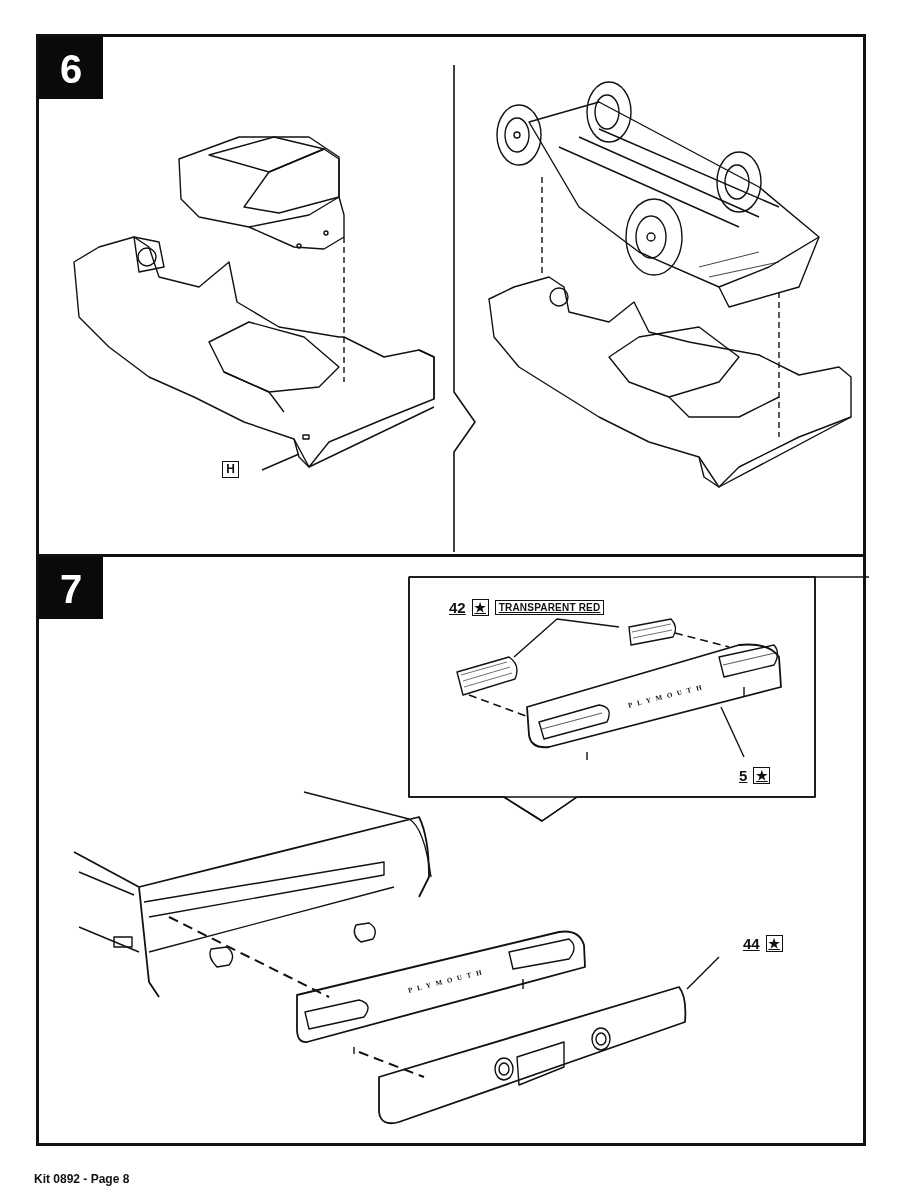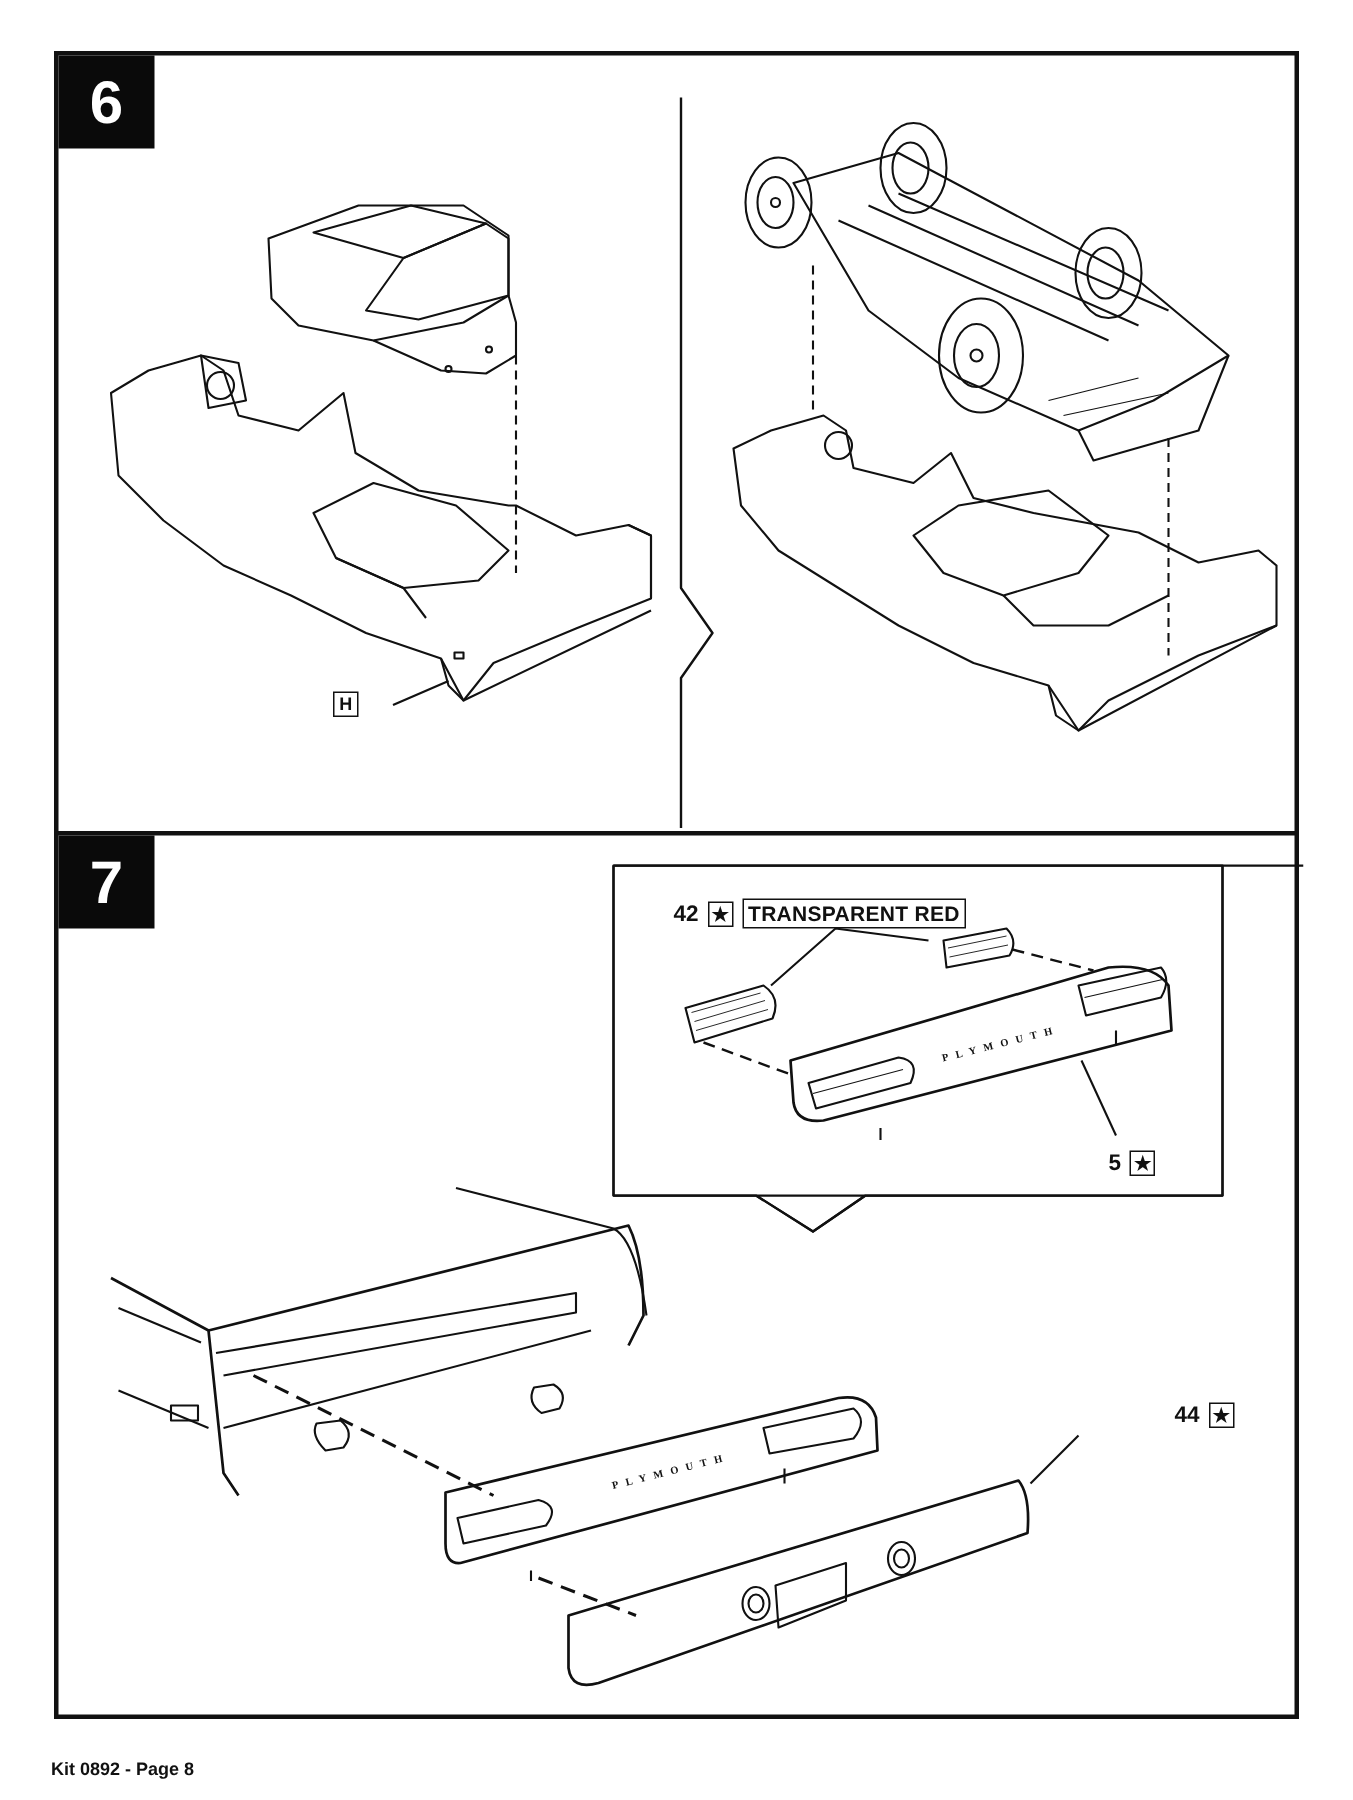--- a/index.html
+++ b/index.html
@@ -5,24 +5,24 @@
   html, body { margin: 0; padding: 0; background: #ffffff; }
   body { width: 902px; height: 1200px; position: relative; overflow: hidden;
          font-family: "Liberation Sans", sans-serif; color: #111; }
   .frame { position: absolute; border: 3px solid #111; box-sizing: border-box; background: #fff; }
   #step6 { left: 36px; top: 34px; width: 830px; height: 520px; border-bottom: none; }
   #step7 { left: 36px; top: 554px; width: 830px; height: 592px; }
   .stepnum { position: absolute; left: 0; top: 0; width: 64px; height: 62px; background: #0a0a0a;
              color: #fff; font-weight: bold; font-size: 40px; text-align: center; line-height: 64px;
              font-family: "Liberation Sans", sans-serif; }
   svg.art { position: absolute; left: 0; top: 0; }
-  .callout { position: absolute; font-weight: bold; font-size: 15px; display: flex; align-items: center; gap: 6px; }
+  .callout { position: absolute; font-weight: bold; font-size: 15px; display: flex; align-items: center; gap: 6px; text-decoration: underline; }
   .starbox { display: inline-block; width: 15px; height: 15px; border: 1.5px solid #111; text-align: center;
              line-height: 15px; font-size: 13px; }
-  .tagbox { display: inline-block; border: 1.5px solid #111; font-size: 14px; font-weight: bold;
+  .tagbox { display: inline-block; border: 1.5px solid #111; font-size: 10px; font-weight: bold;
             padding: 1px 3px; letter-spacing: 0.2px; }
   .hbox { position: absolute; width: 15px; height: 15px; border: 1.5px solid #111; font-weight: bold;
           font-size: 12px; text-align: center; line-height: 15px; }
   #footer { position: absolute; left: 34px; top: 1148px; font-weight: bold; font-size: 12px; margin-top: 24px; }
 </style>
 </head>
 <body>
 
 <div id="step6" class="frame">
   <div class="stepnum">6</div>
@@ -156,21 +156,21 @@
 
   <div class="callout" style="left:410px; top:42px;">
     <span>42</span>
     <span class="starbox">★</span>
     <span class="tagbox">TRANSPARENT RED</span>
   </div>
   <div class="callout" style="left:700px; top:210px;">
     <span>5</span>
     <span class="starbox">★</span>
   </div>
-  <div class="callout" style="left:744px; top:378px;">
+  <div class="callout" style="left:704px; top:378px;">
     <span>44</span>
     <span class="starbox">★</span>
   </div>
   <div style="position:absolute; left:588px; top:135px; font-size:7px; letter-spacing:5px; font-family:'Liberation Serif', serif; font-weight:bold; transform:rotate(-14deg);">PLYMOUTH</div>
   <div style="position:absolute; left:368px; top:420px; font-size:7px; letter-spacing:5px; font-family:'Liberation Serif', serif; font-weight:bold; transform:rotate(-14deg);">PLYMOUTH</div>
 </div>
 
 <div id="footer">Kit 0892 - Page 8</div>
 
 </body></html>

